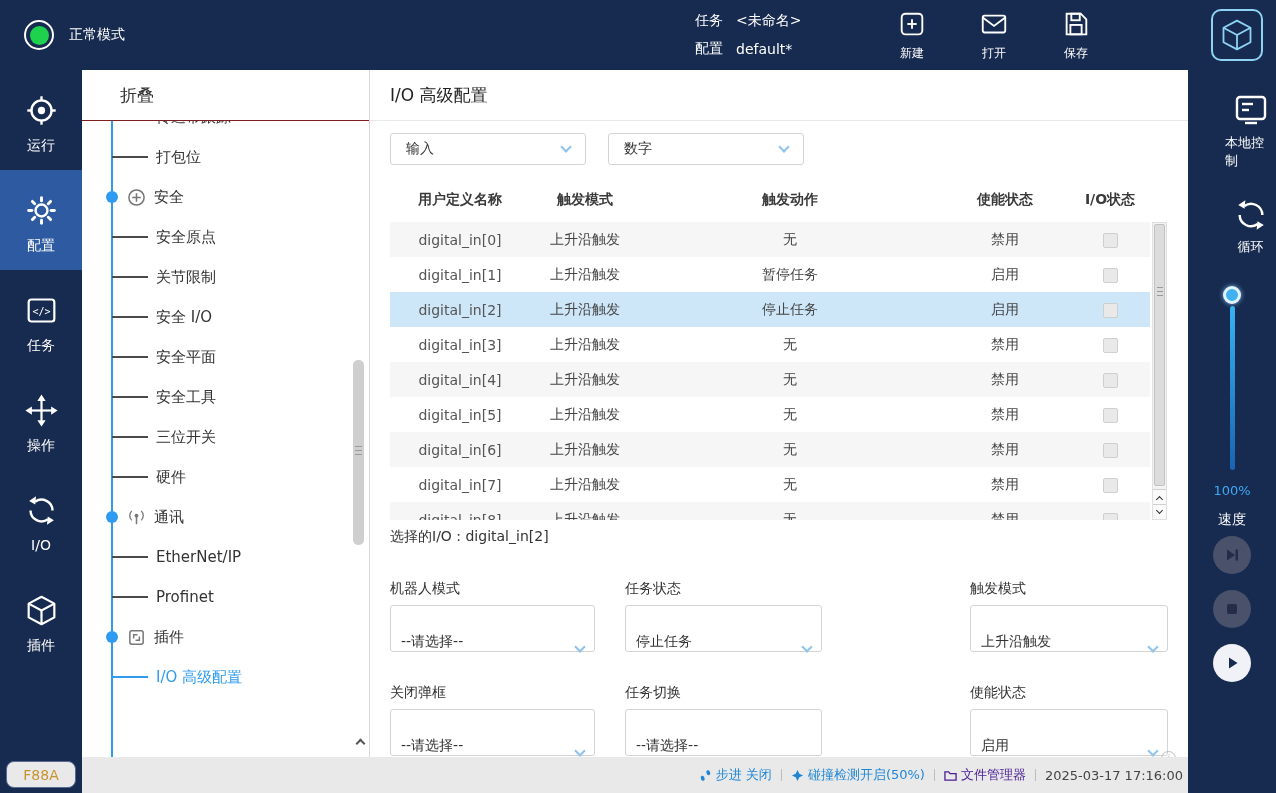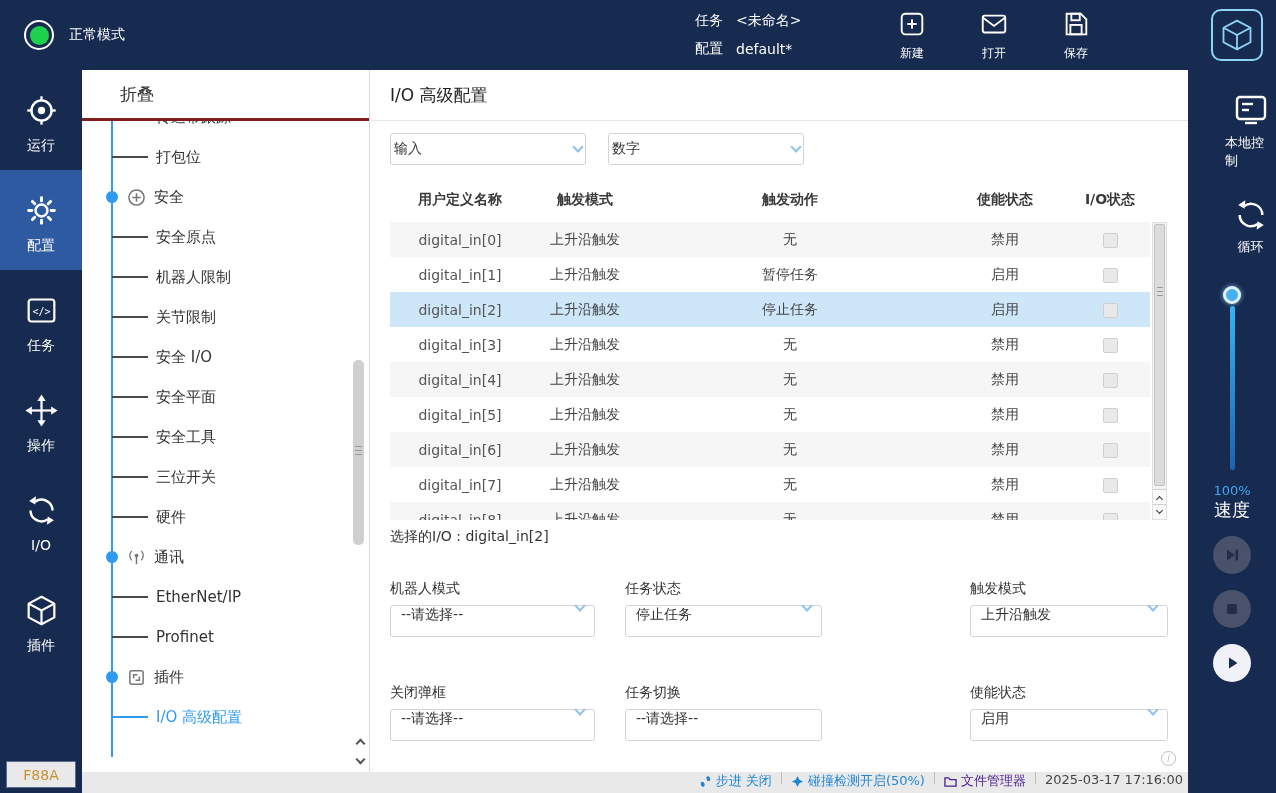--- a/index.html
+++ b/index.html
@@ -18,26 +18,26 @@
   .top-actions { position:absolute; right:177px; top:0; height:70px; display:flex; gap:36px; align-items:center; }
   .top-action { display:flex; flex-direction:column; align-items:center; gap:3px; color:#fff; font-size:12px; width:46px; cursor:pointer; }
   .logo { position:absolute; right:13px; top:9px; width:52px; height:52px; border:2px solid #8fd3f4; border-radius:10px;
           display:flex; align-items:center; justify-content:center; }
 
   
   .sidebar { position:absolute; left:0; top:70px; width:82px; bottom:0; background:var(--navy,#172a4f); z-index:4; }
   .side-item { height:100px; display:flex; flex-direction:column; align-items:center; padding-top:24px; gap:7px; color:#fff; cursor:pointer; }
   .side-item.active { background:var(--navy-active,#2d5aa0); }
   .side-label { font-size:14px; }
-  .side-footer { position:absolute; left:6px; bottom:5px; width:70px; height:27px; border:1px solid #5a6a92; border-radius:0;
+  .side-footer { position:absolute; left:6px; bottom:5px; width:70px; height:27px; border:1px solid #5a6a92; border-radius:8px;
                  color:var(--gold,#d8a33f); display:flex; align-items:center; justify-content:center; font-size:14px; background:#e9e9e9; color:#c8922f; }
 
   
   .tree-panel { position:absolute; left:82px; top:70px; width:288px; bottom:21px; background:#fff; border-right:1px solid #d9d9d9; overflow:hidden; }
-  .tree-header { height:51px; border-bottom:3px solid #7f1d1d; display:flex; align-items:center; padding-left:38px; font-size:17px; color:#333; }
+  .tree-header { height:51px; border-bottom:1px solid #7f1d1d; display:flex; align-items:center; padding-left:38px; font-size:17px; color:#333; }
   .tree-body { position:absolute; top:51px; left:0; right:16px; bottom:0; overflow:hidden; }
   .tree-list { position:relative; margin-top:-24px; }
   .tree-line { position:absolute; left:29px; top:20px; width:2px; height:640px; background:var(--accent,#2e9bf0); }
   .tree-row { height:40px; display:flex; align-items:center; position:relative; font-size:15px; color:#333; cursor:pointer; }
   .tree-row.parent { padding-left:24px; gap:8px; }
   .tree-dot { width:12px; height:12px; border-radius:50%; background:var(--accent,#2e9bf0); position:relative; z-index:1; flex:0 0 auto; }
   .tree-picon { width:20px; height:20px; display:flex; align-items:center; justify-content:center; flex:0 0 auto; }
   .tree-row.child { padding-left:74px; }
   .tree-row.child::before { content:""; position:absolute; left:30px; top:19px; width:36px; height:2px; background:#4a4a4a; }
   .tree-row.child.active { color:var(--accent,#2e9bf0); }
@@ -49,21 +49,21 @@
   .t-arrow { width:12px; height:10px; display:flex; align-items:center; justify-content:center; cursor:pointer; }
   .chev-up,.chev-dn { width:7px; height:7px; border-right:2px solid #555; border-bottom:2px solid #555; }
   .chev-up { transform:rotate(-135deg); margin-top:4px; }
   .chev-dn { transform:rotate(45deg); margin-bottom:4px; }
 
   
   .main { position:absolute; left:370px; right:88px; top:70px; bottom:21px; background:#fff; }
   .main-title-row { height:51px; border-bottom:1px solid #e8e8e8; display:flex; align-items:center; padding-left:20px; font-size:17px; color:#222; }
   .filters { position:absolute; top:63px; left:20px; display:flex; gap:22px; }
   .dropdown { width:196px; height:32px; border:1px solid #d4d4d4; border-radius:3px; background:#fff; cursor:pointer;
-              display:flex; align-items:center; justify-content:space-between; padding:0 3px; }
+              display:flex; align-items:center; justify-content:space-between; padding:0 15px; }
   .chev { width:8px; height:8px; border-right:2px solid #8fc3ee; border-bottom:2px solid #8fc3ee; transform:rotate(45deg); margin-top:-4px; flex:0 0 auto; }
 
   .io-table { position:absolute; top:108px; left:20px; width:760px; }
   .thead { display:grid; grid-template-columns:140px 110px 300px 130px 80px; height:44px; align-items:center; font-weight:600; color:#3a3a3a; }
   .thead > div { text-align:center; }
   .tbody { height:298px; overflow:hidden; }
   .trow { display:grid; grid-template-columns:140px 110px 300px 130px 80px; height:35px; align-items:center; text-align:center; color:#444; cursor:pointer; }
   .trow:nth-child(odd) { background:#f6f6f6; }
   .trow:nth-child(even) { background:#fff; }
   .trow .cname { color:#555; }
@@ -81,43 +81,43 @@
   .selected-io { position:absolute; top:458px; left:20px; font-size:14px; color:#333; }
 
   .field { position:absolute; width:205px; }
   .f-r1c1 { left:20px;  top:510px; width:205px; }
   .f-r1c2 { left:255px; top:510px; width:197px; }
   .f-r1c3 { left:600px; top:510px; width:198px; }
   .f-r2c1 { left:20px;  top:614px; width:205px; }
   .f-r2c2 { left:255px; top:614px; width:197px; }
   .f-r2c3 { left:600px; top:614px; width:198px; }
   .f-label { font-size:14px; color:#333; height:18px; }
-  .f-control { margin-top:7px; height:32px; border:1px solid #d4d4d4; border-radius:3px; background:#fff; cursor:pointer;
-               display:flex; align-items:flex-start; justify-content:space-between; padding:0 10px; font-size:14px; color:#333; }
+  .f-control { margin-top:7px; height:47px; border:1px solid #d4d4d4; border-radius:3px; background:#fff; cursor:pointer;
+               display:flex; align-items:flex-end; justify-content:space-between; padding:0 10px; font-size:14px; color:#333; }
   .info-i { position:absolute; right:12px; bottom:6px; width:15px; height:15px; border:1px solid #bdbdbd; border-radius:50%;
             color:#bdbdbd; font-size:10px; display:flex; align-items:center; justify-content:center; font-style:italic; cursor:pointer; }
   .info-i::after { content:"i"; }
 
   
   .rightbar { position:absolute; right:0; top:70px; width:88px; bottom:0; background:var(--navy,#172a4f); z-index:4; }
   .r-block { position:absolute; left:0; width:88px; display:flex; flex-direction:column; align-items:center; gap:3px; color:#fff; cursor:pointer;padding-left:37px; }
   .r-label { font-size:13px; }
   .speed-slider { position:absolute; left:0; top:216px; width:88px; height:190px; display:flex; flex-direction:column; align-items:center; cursor:pointer; }
   .slider-thumb { width:18px; height:18px; border-radius:50%; background:#41b1f2; border:3px solid #e4f2fc; box-shadow:0 0 5px rgba(130,200,250,.9); }
   .slider-track { width:5px; height:164px; margin-top:2px; border-radius:3px; background:linear-gradient(to bottom,#38b2f2,#1a63b2); }
   .speed-text { position:absolute; left:0; top:413px; width:88px; text-align:center; }
   .speed-val { color:#3fa9f5; font-size:13px; }
-  .speed-label { color:#fff; font-size:18px; margin-top:0; }
+  .speed-label { color:#fff; font-size:14px; margin-top:13px; }
   .rbtn { position:absolute; left:25px; width:38px; height:38px; border-radius:50%; border:none; display:flex; align-items:center; justify-content:center; cursor:pointer; }
   .rbtn.dim { background:#49516b; }
   .rbtn.play { background:#f0f2f7; }
 
   
-  .statusbar { position:absolute; left:82px; right:88px; bottom:0; height:21px; background:#e9e9e9;
-               display:flex; align-items:flex-start; justify-content:flex-end; gap:9px; padding-right:5px; font-size:13px; }
+  .statusbar { position:absolute; left:82px; right:88px; bottom:0; height:36px; background:#e9e9e9;
+               display:flex; align-items:center; justify-content:flex-end; gap:9px; padding-right:5px; font-size:13px; }
   .sb-item { display:flex; align-items:center; gap:4px; cursor:pointer; }
   .sb-blue { color:var(--status-blue,#1f86d6); }
   .sb-dark { color:#4c1d95; }
   .sb-time { color:#444; }
   .sb-sep { width:1px; height:12px; background:#bdbdbd; }
   .sb-icon { display:flex; align-items:center; }
 </style>
 </head>
 <body>
 
@@ -271,23 +271,20 @@
             <svg width="19" height="19" viewBox="0 0 20 20">
               <circle cx="10" cy="10" r="8" fill="none" stroke="#777" stroke-width="1.6"></circle>
               <line x1="10" y1="5.5" x2="10" y2="14.5" stroke="#777" stroke-width="1.6"></line>
               <line x1="5.5" y1="10" x2="14.5" y2="10" stroke="#777" stroke-width="1.6"></line>
             </svg>
           </span>
           <span class="tree-label">安全</span>
         </div>
         <div class="tree-row child">
           <span class="tree-label">安全原点</span>
-        </div>
-        <div class="tree-row child">
-          <span class="tree-label">机器人限制</span>
         </div>
         <div class="tree-row child">
           <span class="tree-label">关节限制</span>
         </div>
         <div class="tree-row child">
           <span class="tree-label">安全 I/O</span>
         </div>
         <div class="tree-row child">
           <span class="tree-label">安全平面</span>
         </div>

